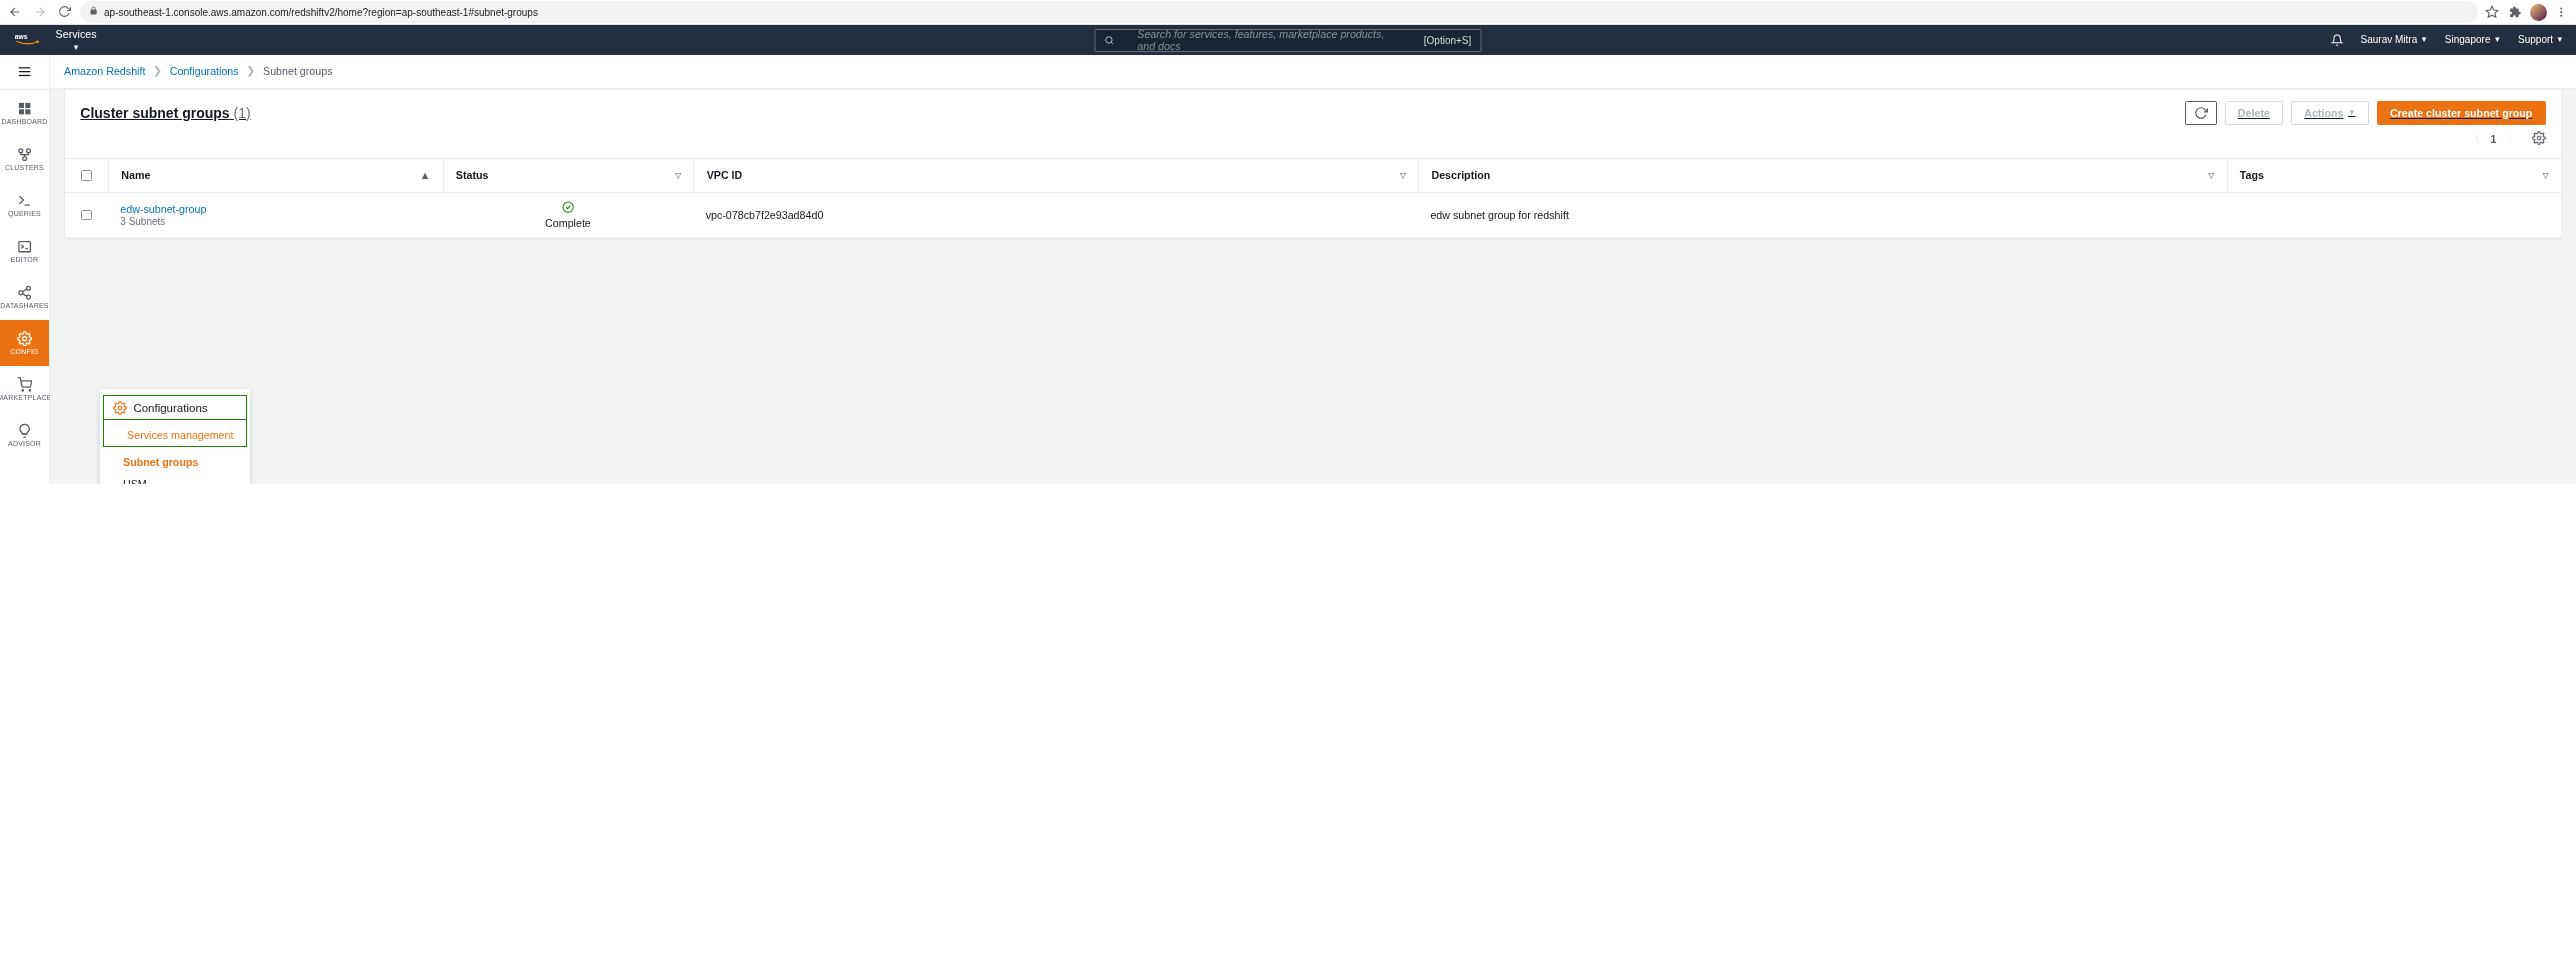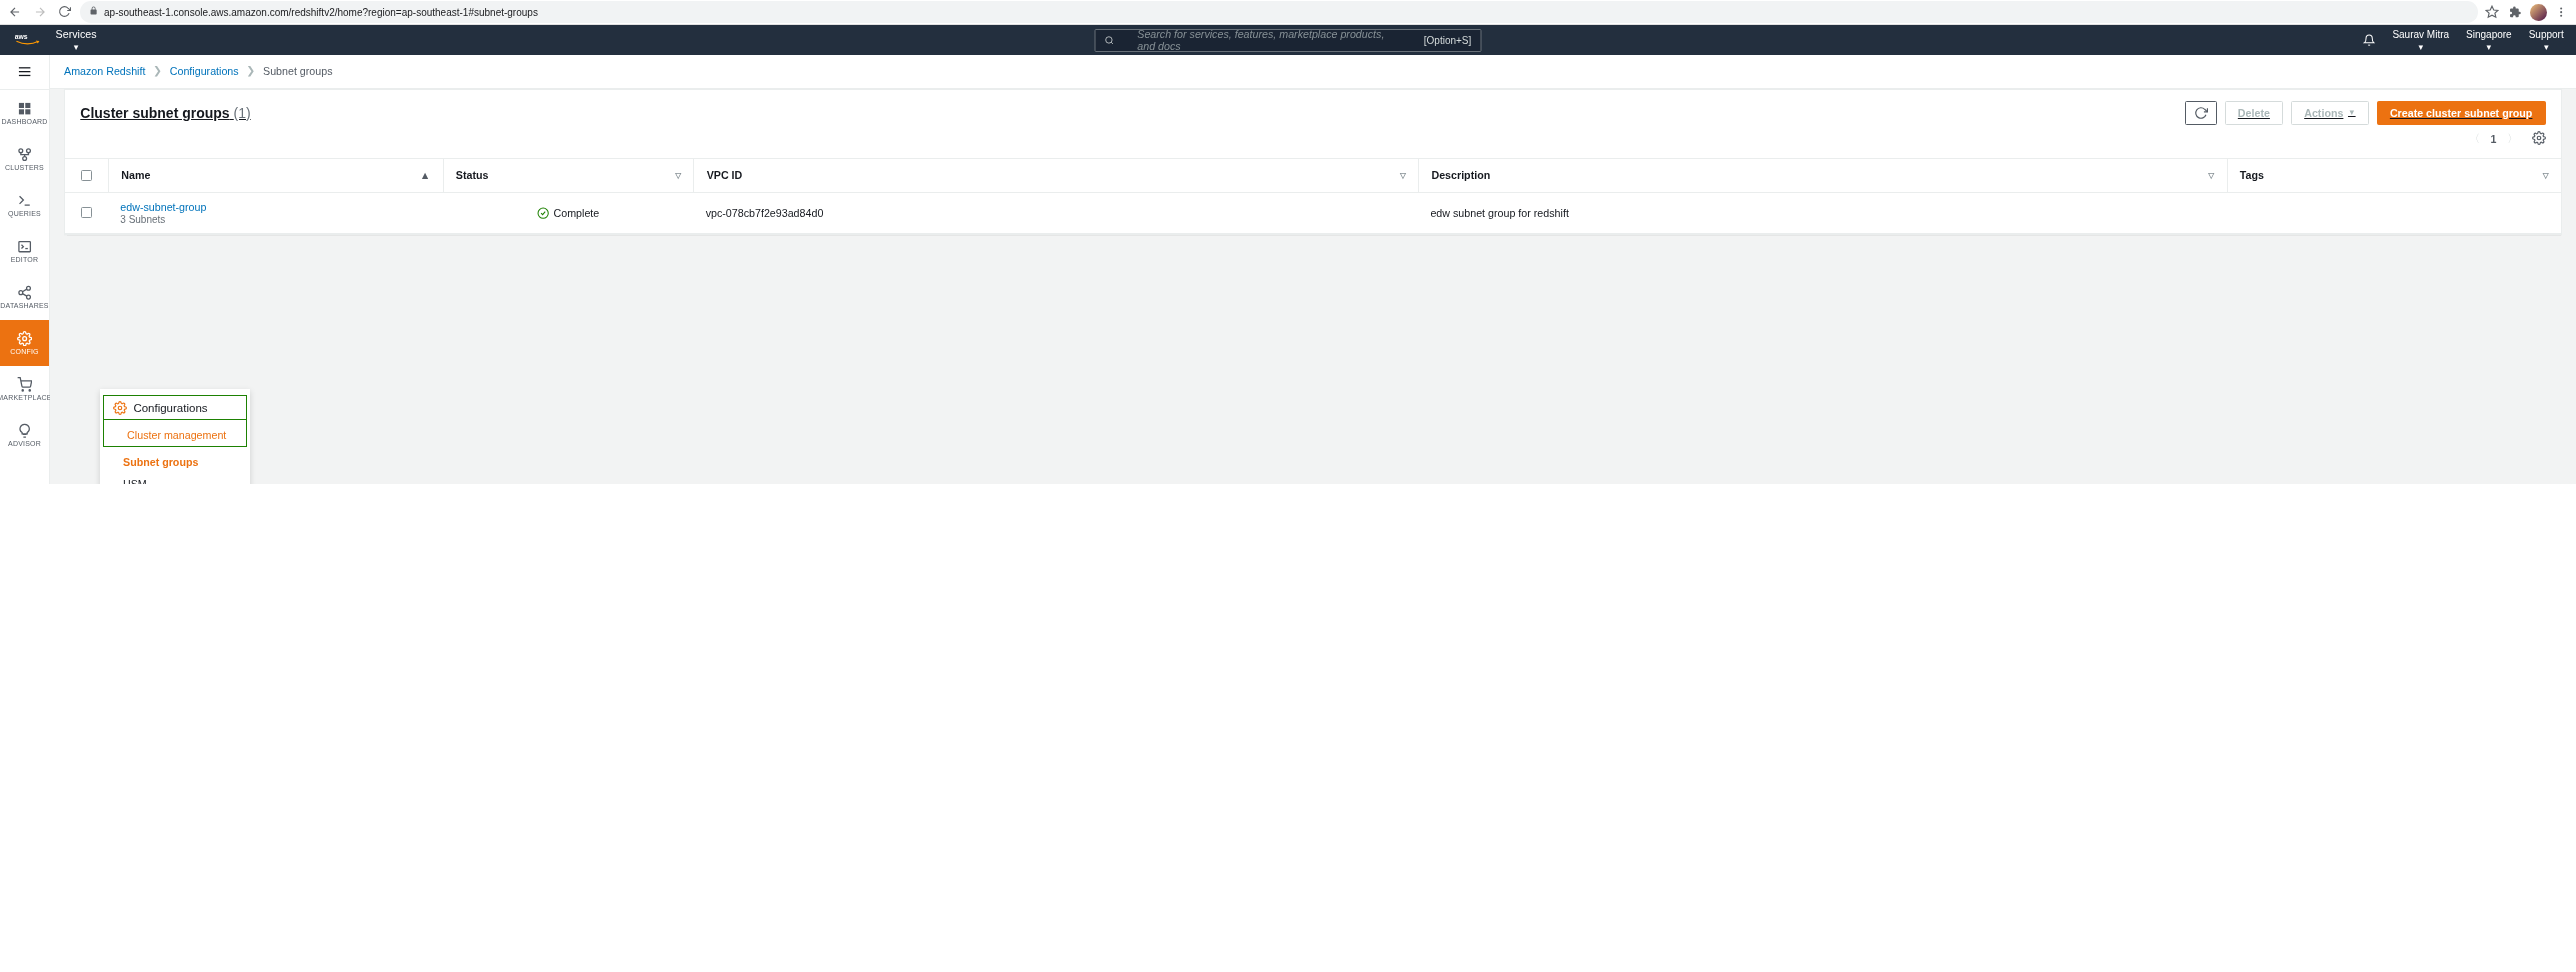--- a/index.html
+++ b/index.html
@@ -16,21 +16,21 @@
 
 
 .aws-header { height: 30px; background: #232f3e; display: flex; align-items: center; padding: 0 12.3px; gap: 12.3px; color: #fff; position: relative; }
 .aws-logo { color: #fff; display:flex; align-items:center; }
 .aws-logo svg { height: 15.3px; }
 .services-btn { color: #fff; display:flex; align-items:center; gap:3.1px; cursor:pointer; font-size:10.7px;flex-direction:column; }
 .aws-search-wrap { position:absolute; left:50%; transform:translateX(-50%); width: 387px; }
 .aws-search { width:100%; height: 23px; background: #1a2433; border:0.8px solid #687078; border-radius:1.5px; display:flex; align-items:center; padding:0 9.2px; gap:23px; color:#879196; font-style:italic; }
 .aws-search .kbd { margin-left:auto; font-style:normal; color:#d5dbdb; font-size:10px; }
 .aws-right { margin-left:auto; display:flex; align-items:center; gap:17px; }
-.aws-right-item { display:flex; align-items:center; gap:3px; cursor:pointer; font-size:10px;flex-direction:column; }
+.aws-right-item { display:flex; align-items:center; gap:3px; cursor:pointer; font-size:10px; }
 
 
 .main-layout { display:flex; }
 .left-nav { width: 50px; background:#fff; border-right:0.8px solid #eaeded; display:flex; flex-direction:column; align-items:center; padding-top:0; }
 .left-nav .hamburger { height:35px; width:100%; display:flex; align-items:center; justify-content:center; border-bottom:0.8px solid #eaeded; cursor:pointer; }
 .nav-item { width:100%; height:46px; display:flex; flex-direction:column; align-items:center; justify-content:center; gap:2.3px; cursor:pointer; font-size:7px; letter-spacing:0.2px; color:#545b64; position:relative; }
 .nav-item.active { background:#ec7211; color:#fff; }
 .nav-item.active::after { content:''; position:absolute; right:-6.1px; top:50%; transform:translateY(-50%); border:6.1px solid transparent; border-left-color:#ec7211; }
 .nav-item svg { width:15.3px; height:15.3px; }
 
@@ -70,21 +70,21 @@
 .tbl { width:100%; border-top:0.8px solid #eaeded; }
 .tbl-head, .tbl-row { display:grid; grid-template-columns: 43px 1.2fr 0.9fr 2.6fr 2.9fr 1.2fr; align-items:center; }
 .tbl-head { height:34px; border-bottom:0.8px solid #eaeded; font-weight:700; font-size:10.7px; color:#16191f; }
 .tbl-head .cell { display:flex; align-items:center; gap:4.6px; padding:0 12.3px; border-left:0.8px solid #eaeded; height:100%; position:relative; }
 .tbl-head .cell:first-child { border-left:none; justify-content:center; }
 .sort-ind { margin-left:auto; color:#545b64; }
 .filter-tri { margin-left:auto; color:#879196; font-size:7.7px; }
 .tbl-row { min-height:35px; padding:7.7px 0; border-bottom:0.8px solid #eaeded; }
 .tbl-row .cell { padding:0 12.3px; display:flex; flex-direction:column; justify-content:center; gap:1.5px; }
 .tbl-row .cell.link a { color:#0073bb; text-decoration:none; }
-.tbl-row .cell.center-row { flex-direction:row; align-items:center; gap:4.6px; }
+.tbl-row .cell.center-row { flex-direction:column; align-items:center; gap:4.6px; }
 .subtxt { color:#687078; font-size:10px; }
 .status-ok { color:#1d8102; }
 .chk { width:10.7px; height:10.7px; border:0.8px solid #879196; border-radius:1.5px; display:inline-block; }
 
 
 .flyout { position:absolute; left:50px; top:334px; width:150px; background:#fff; box-shadow:0 1.5px 6.1px rgba(0,0,0,0.15); padding:6.1px 0 7.7px; z-index:10; }
 .flyout-head { display:flex; align-items:center; gap:6.1px; padding:4.6px 9.2px; font-size:11.5px; border:0.8px solid #1d8102; margin:0 3.1px; }
 .flyout-head svg { color:#ec7211; }
 .flyout-item { padding:5.4px 12.3px 5.4px 23px; font-size:10.7px; cursor:pointer; }
 .flyout-item.accent { color:#ec7211; }
@@ -371,21 +371,21 @@
 
     <div class="flyout">
       <div class="flyout-head">
         <svg width="14" height="14" viewBox="0 0 24 24" fill="none" stroke="currentColor" stroke-width="2">
             <circle cx="12" cy="12" r="3"></circle>
             <path d="M19.4 15a1.65 1.65 0 0 0 .33 1.82l.06.06a2 2 0 1 1-2.83 2.83l-.06-.06a1.65 1.65 0 0 0-1.82-.33 1.65 1.65 0 0 0-1 1.51V21a2 2 0 0 1-4 0v-.09a1.65 1.65 0 0 0-1-1.51 1.65 1.65 0 0 0-1.82.33l-.06.06a2 2 0 1 1-2.83-2.83l.06-.06a1.65 1.65 0 0 0 .33-1.82 1.65 1.65 0 0 0-1.51-1H3a2 2 0 0 1 0-4h.09a1.65 1.65 0 0 0 1.51-1 1.65 1.65 0 0 0-.33-1.82l-.06-.06a2 2 0 1 1 2.83-2.83l.06.06a1.65 1.65 0 0 0 1.82.33h0a1.65 1.65 0 0 0 1-1.51V3a2 2 0 0 1 4 0v.09a1.65 1.65 0 0 0 1 1.51 1.65 1.65 0 0 0 1.82-.33l.06-.06a2 2 0 1 1 2.83 2.83l-.06.06a1.65 1.65 0 0 0-.33 1.82v0a1.65 1.65 0 0 0 1.51 1H21a2 2 0 0 1 0 4h-.09a1.65 1.65 0 0 0-1.51 1z"></path>
           </svg>
         <span>Configurations</span>
       </div>
       <div class="group-top">
-        <div class="flyout-item accent">Cluster management</div>
+        <div class="flyout-item accent">Services management</div>
       </div>
       <div class="flyout-item active">Subnet groups</div>
       <div class="flyout-item">HSM</div>
       <div class="flyout-item">Manage tags</div>
     </div>
 
   </div>
 </div>
 
 

